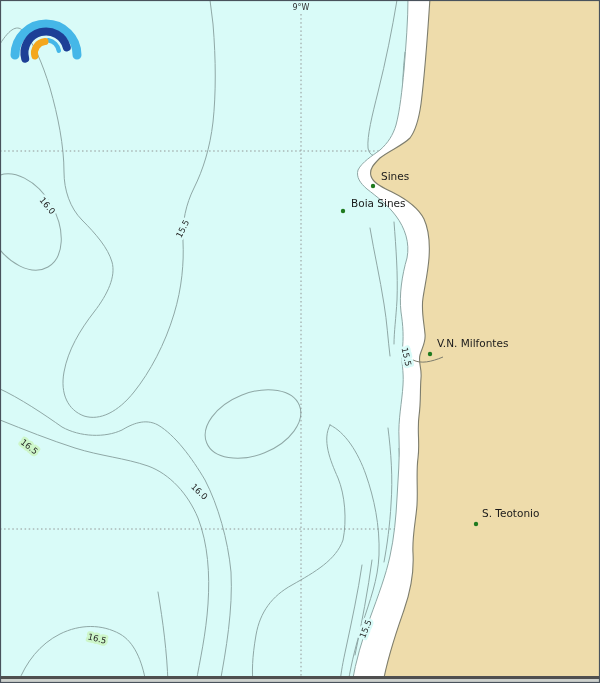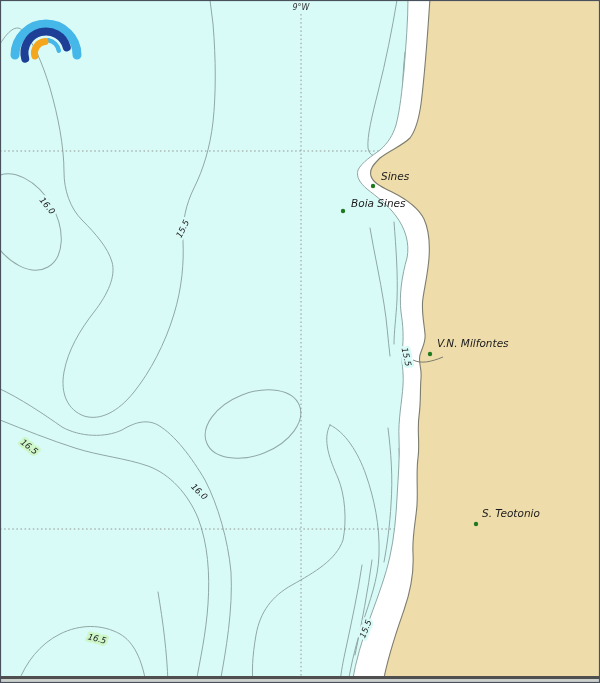--- a/index.html
+++ b/index.html
@@ -1,16 +1,16 @@
 <!DOCTYPE html>
 <html><head>
 <meta charset="utf-8">
 <style>
   html,body{margin:0;padding:0;background:#ffffff;}
-  .map-wrap{position:relative;width:600px;height:683px;overflow:hidden;font-style:italic;}
+  .map-wrap{position:relative;width:600px;height:683px;overflow:hidden;}
   svg{display:block;}
   .contour{fill:none;stroke:#8fa8a6;stroke-width:1;stroke-linecap:round;}
   .contour-dashed{fill:none;stroke:#8fa8a6;stroke-width:1;stroke-dasharray:9 6;}
   .coast{stroke:#7d7d6d;stroke-width:1.1;}
   .graticule{fill:none;stroke:#8a8a8a;stroke-width:0.9;stroke-dasharray:1.5 2.6;}
   text{font-family:"DejaVu Sans","Liberation Sans",sans-serif;fill:#1a1a1a;}
   .place-label{font-size:10.5px;}
   .lon-label{font-size:8px;fill:#333;text-anchor:middle;}
   .iso-label{font-size:8.5px;fill:#222;text-anchor:middle;dominant-baseline:middle;paint-order:stroke;stroke-width:5;stroke-linejoin:round;}
   .iso-sea{stroke:#d9fbf8;}

